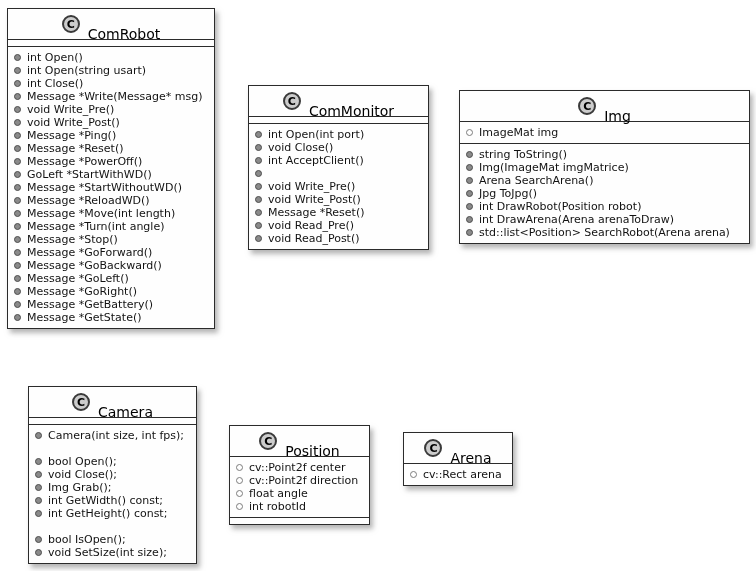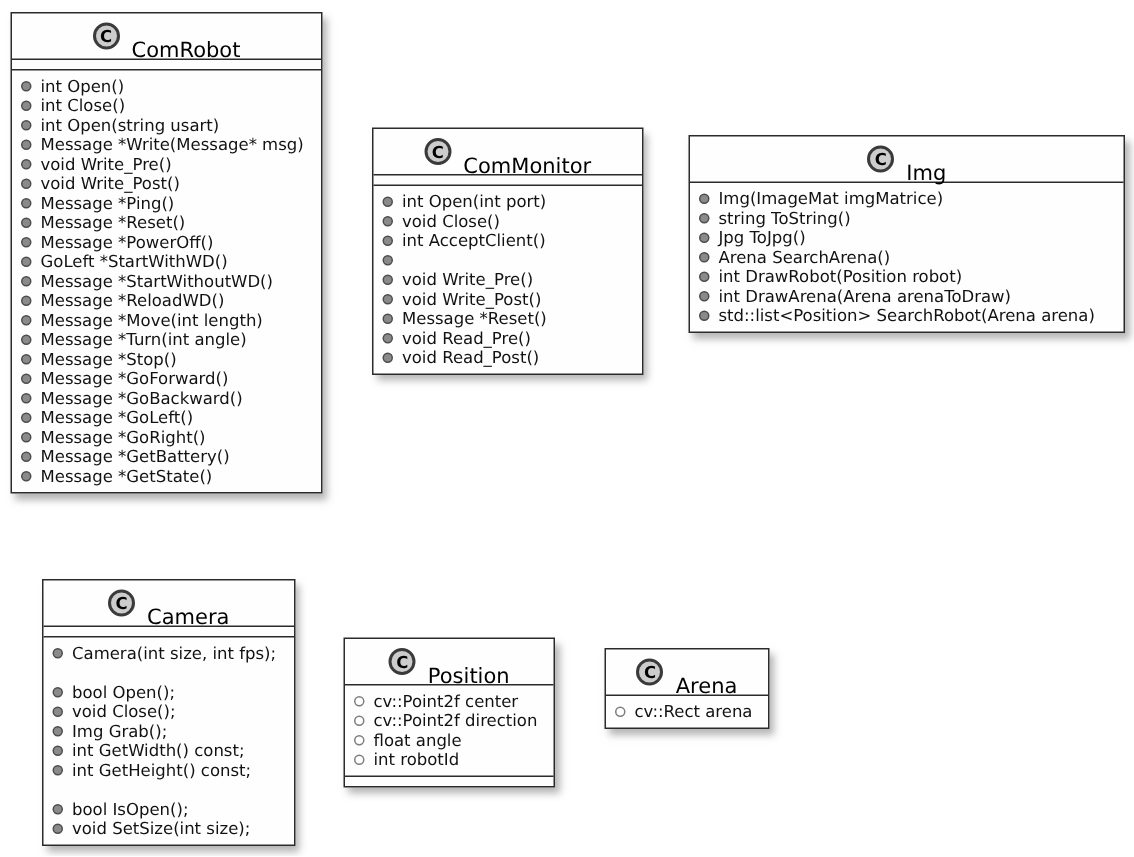--- a/index.html
+++ b/index.html
@@ -84,25 +84,25 @@
       <span class="class-title">ComRobot</span>
     </header>
     <div class="compartment fields empty"></div>
     <div class="compartment methods">
         <div class="member">
           <span class="dot method-dot"></span>
           <span class="mtext">int Open()</span>
         </div>
         <div class="member">
           <span class="dot method-dot"></span>
+          <span class="mtext">int Open(string usart)</span>
+        </div>
+        <div class="member">
+          <span class="dot method-dot"></span>
           <span class="mtext">int Close()</span>
-        </div>
-        <div class="member">
-          <span class="dot method-dot"></span>
-          <span class="mtext">int Open(string usart)</span>
         </div>
         <div class="member">
           <span class="dot method-dot"></span>
           <span class="mtext">Message *Write(Message* msg)</span>
         </div>
         <div class="member">
           <span class="dot method-dot"></span>
           <span class="mtext">void Write_Pre()</span>
         </div>
         <div class="member">
@@ -215,36 +215,42 @@
           <span class="mtext">void Read_Post()</span>
         </div>
       </div>
   </section>
 
   <section class="uml-class" style="left:459px; top:90px; width:291px;">
     <header class="uml-header">
       <span class="badge">C</span>
       <span class="class-title">Img</span>
     </header>
+    <div class="compartment fields">
+        <div class="member">
+          <span class="dot field-dot"></span>
+          <span class="mtext">ImageMat img</span>
+        </div>
+      </div>
     <div class="compartment methods">
         <div class="member">
           <span class="dot method-dot"></span>
+          <span class="mtext">string ToString()</span>
+        </div>
+        <div class="member">
+          <span class="dot method-dot"></span>
           <span class="mtext">Img(ImageMat imgMatrice)</span>
         </div>
         <div class="member">
           <span class="dot method-dot"></span>
-          <span class="mtext">string ToString()</span>
+          <span class="mtext">Arena SearchArena()</span>
         </div>
         <div class="member">
           <span class="dot method-dot"></span>
           <span class="mtext">Jpg ToJpg()</span>
-        </div>
-        <div class="member">
-          <span class="dot method-dot"></span>
-          <span class="mtext">Arena SearchArena()</span>
         </div>
         <div class="member">
           <span class="dot method-dot"></span>
           <span class="mtext">int DrawRobot(Position robot)</span>
         </div>
         <div class="member">
           <span class="dot method-dot"></span>
           <span class="mtext">int DrawArena(Arena arenaToDraw)</span>
         </div>
         <div class="member">

